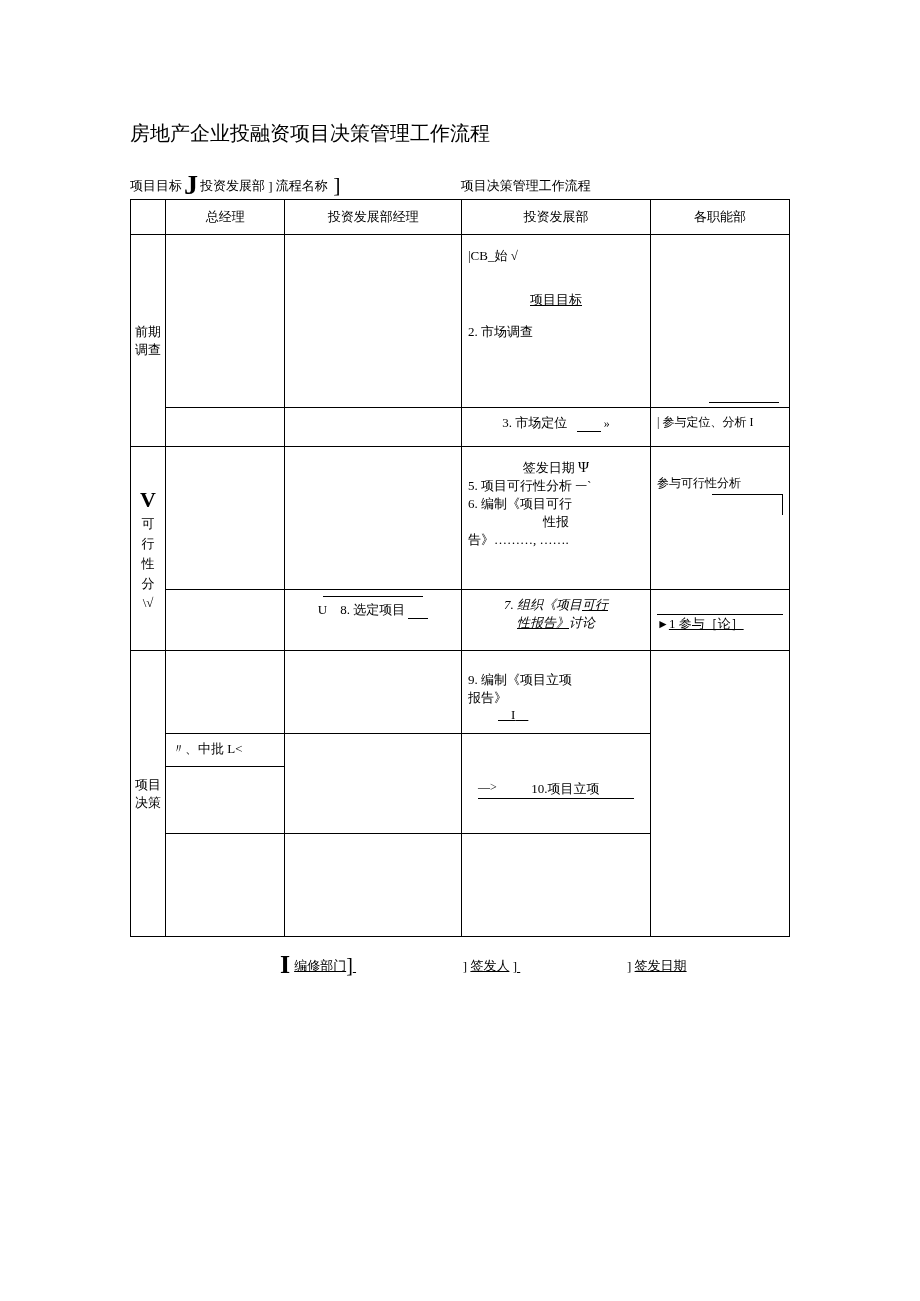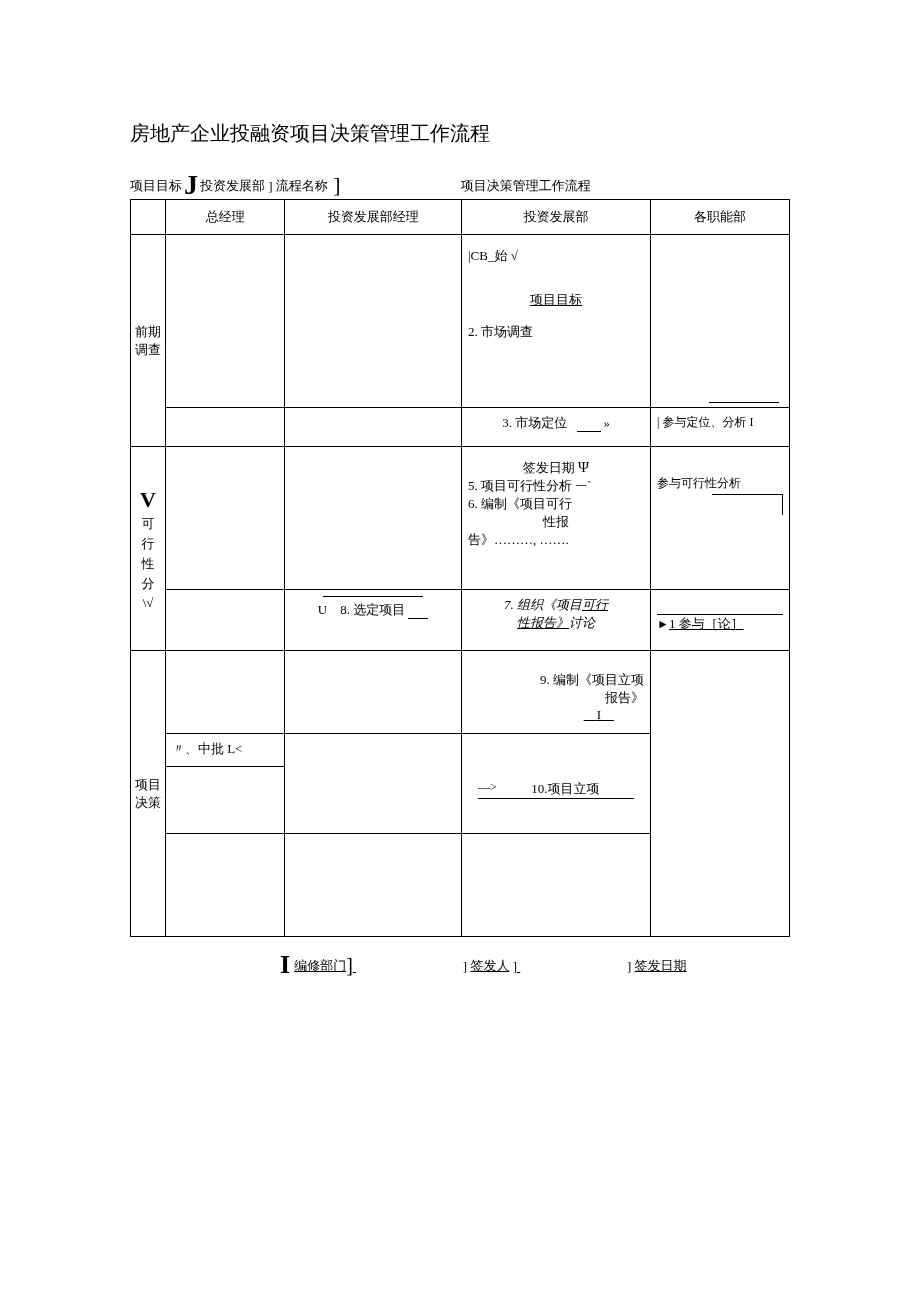--- a/index.html
+++ b/index.html
@@ -234,21 +234,21 @@
 
     <tr>
       <td class="rowlabel" rowspan="4">项目决策</td>
       <td>
             <div class="cell" style="height:70px;"></div>
           </td>
       <td>
             <div class="cell"></div>
           </td>
       <td>
-        <div class="cell" style="text-align:right;">
+        <div class="cell" style="text-align:left;">
           <div style="height:14px;"></div>
           <div>9. 编制《项目立项</div>
           <div>报告》</div>
           <div class="underline" style="margin:0 30px;">&nbsp;&nbsp;&nbsp;&nbsp;<span>I</span>&nbsp;&nbsp;&nbsp;&nbsp;</div>
         </div>
       </td>
       <td rowspan="4">
             <div class="cell"></div>
           </td>
     </tr>

